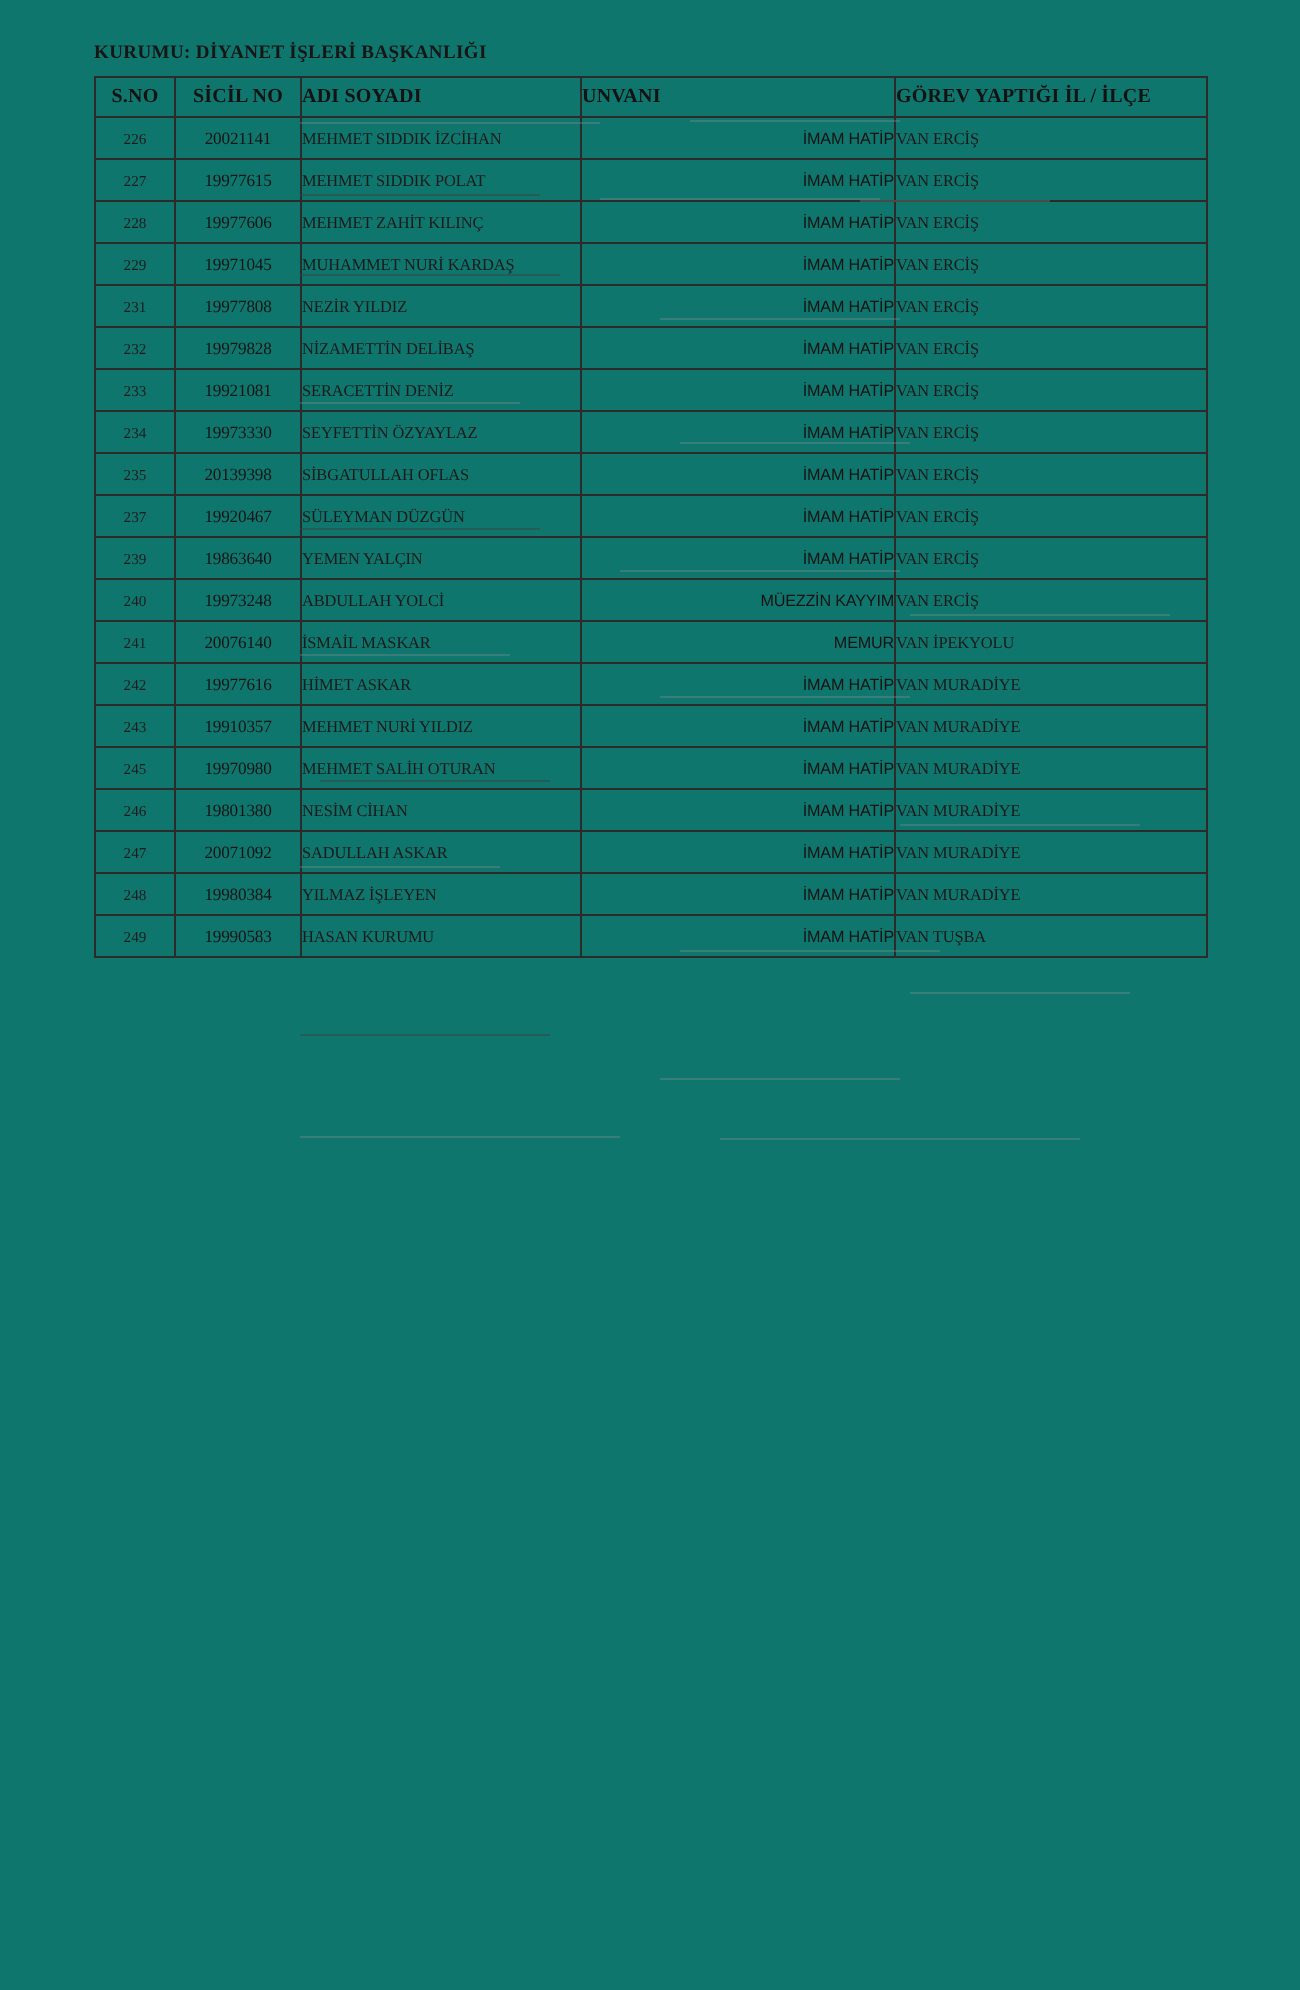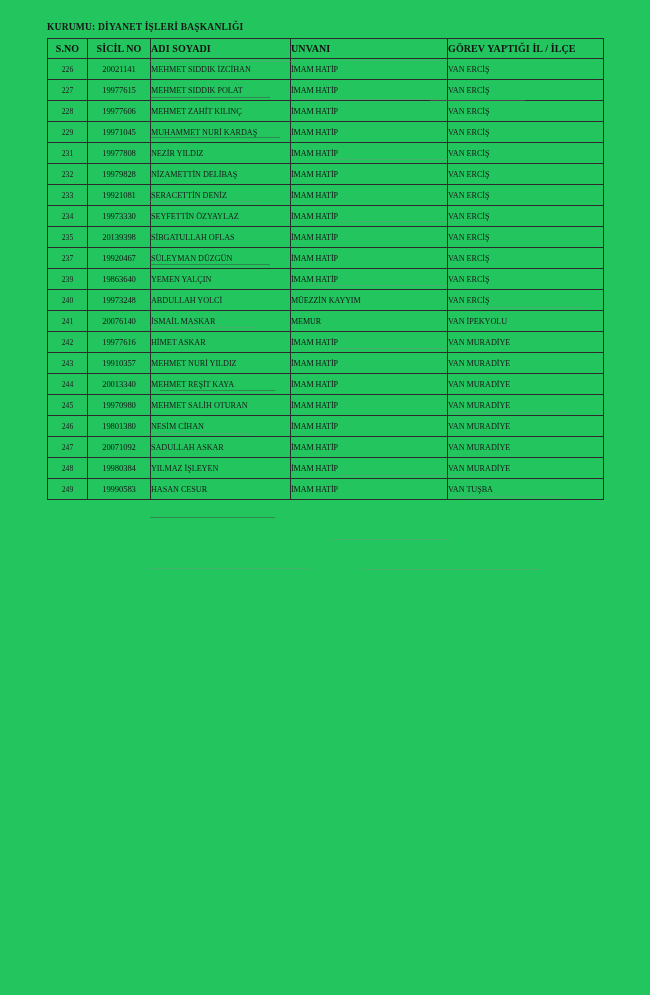--- a/index.html
+++ b/index.html
@@ -13,21 +13,21 @@
     position: relative;
     font-family: "Liberation Serif", serif;
     color: #1a1a1a;
     overflow: hidden;
   }
 
   
   .page {
     position: absolute;
     inset: 0;
-    background: #22c55e;
+    background: #0f766e;
   }
 
   .doc-heading {
     position: absolute;
     left: 47px;
     top: 22px;
     font-family: "Liberation Serif", serif;
     font-size: 9.5px;
     font-weight: bold;
     letter-spacing: 0.2px;
@@ -92,26 +92,27 @@
   }
   td.ad {
     text-align: left;
     padding-left: 4px;
     font-size: 8.2px;
     letter-spacing: -0.05px;
     color: #1a1a1a;
     margin-top: 12px;
   }
   td.unvan {
-    text-align: left;
+    text-align: right;
     padding-left: 3px;
-    font-family: Liberation Serif, serif;
+    font-family: Liberation Sans, sans-serif;
     font-size: 8.1px;
     letter-spacing: -0.1px;
     color: #141414;
+    border-radius: 10px;
   }
   td.gorev {
     text-align: left;
     padding-left: 4px;
     font-size: 8.2px;
     letter-spacing: -0.05px;
     color: #1a1a1a;
   }
 
   
@@ -249,27 +250,20 @@
             <td class="gorev">VAN MURADİYE</td>
           </tr>
           <tr>
             <td class="sno">243</td>
             <td class="sicil">19910357</td>
             <td class="ad">MEHMET NURİ YILDIZ</td>
             <td class="unvan">İMAM HATİP</td>
             <td class="gorev">VAN MURADİYE</td>
           </tr>
           <tr>
-            <td class="sno">244</td>
-            <td class="sicil">20013340</td>
-            <td class="ad">MEHMET REŞİT KAYA</td>
-            <td class="unvan">İMAM HATİP</td>
-            <td class="gorev">VAN MURADİYE</td>
-          </tr>
-          <tr>
             <td class="sno">245</td>
             <td class="sicil">19970980</td>
             <td class="ad">MEHMET SALİH OTURAN</td>
             <td class="unvan">İMAM HATİP</td>
             <td class="gorev">VAN MURADİYE</td>
           </tr>
           <tr>
             <td class="sno">246</td>
             <td class="sicil">19801380</td>
             <td class="ad">NESİM CİHAN</td>
@@ -286,21 +280,21 @@
           <tr>
             <td class="sno">248</td>
             <td class="sicil">19980384</td>
             <td class="ad">YILMAZ İŞLEYEN</td>
             <td class="unvan">İMAM HATİP</td>
             <td class="gorev">VAN MURADİYE</td>
           </tr>
           <tr>
             <td class="sno">249</td>
             <td class="sicil">19990583</td>
-            <td class="ad">HASAN CESUR</td>
+            <td class="ad">HASAN KURUMU</td>
             <td class="unvan">İMAM HATİP</td>
             <td class="gorev">VAN TUŞBA</td>
           </tr>
         </tbody>
     </table>
   </div>
 
   <div class="smudge" style="left:150px; top:61px;  width:150px;"></div>
   <div class="smudge" style="left:345px; top:60px;  width:105px;"></div>
   <div class="smudge dark" style="left:150px; top:97px;  width:120px;"></div>

